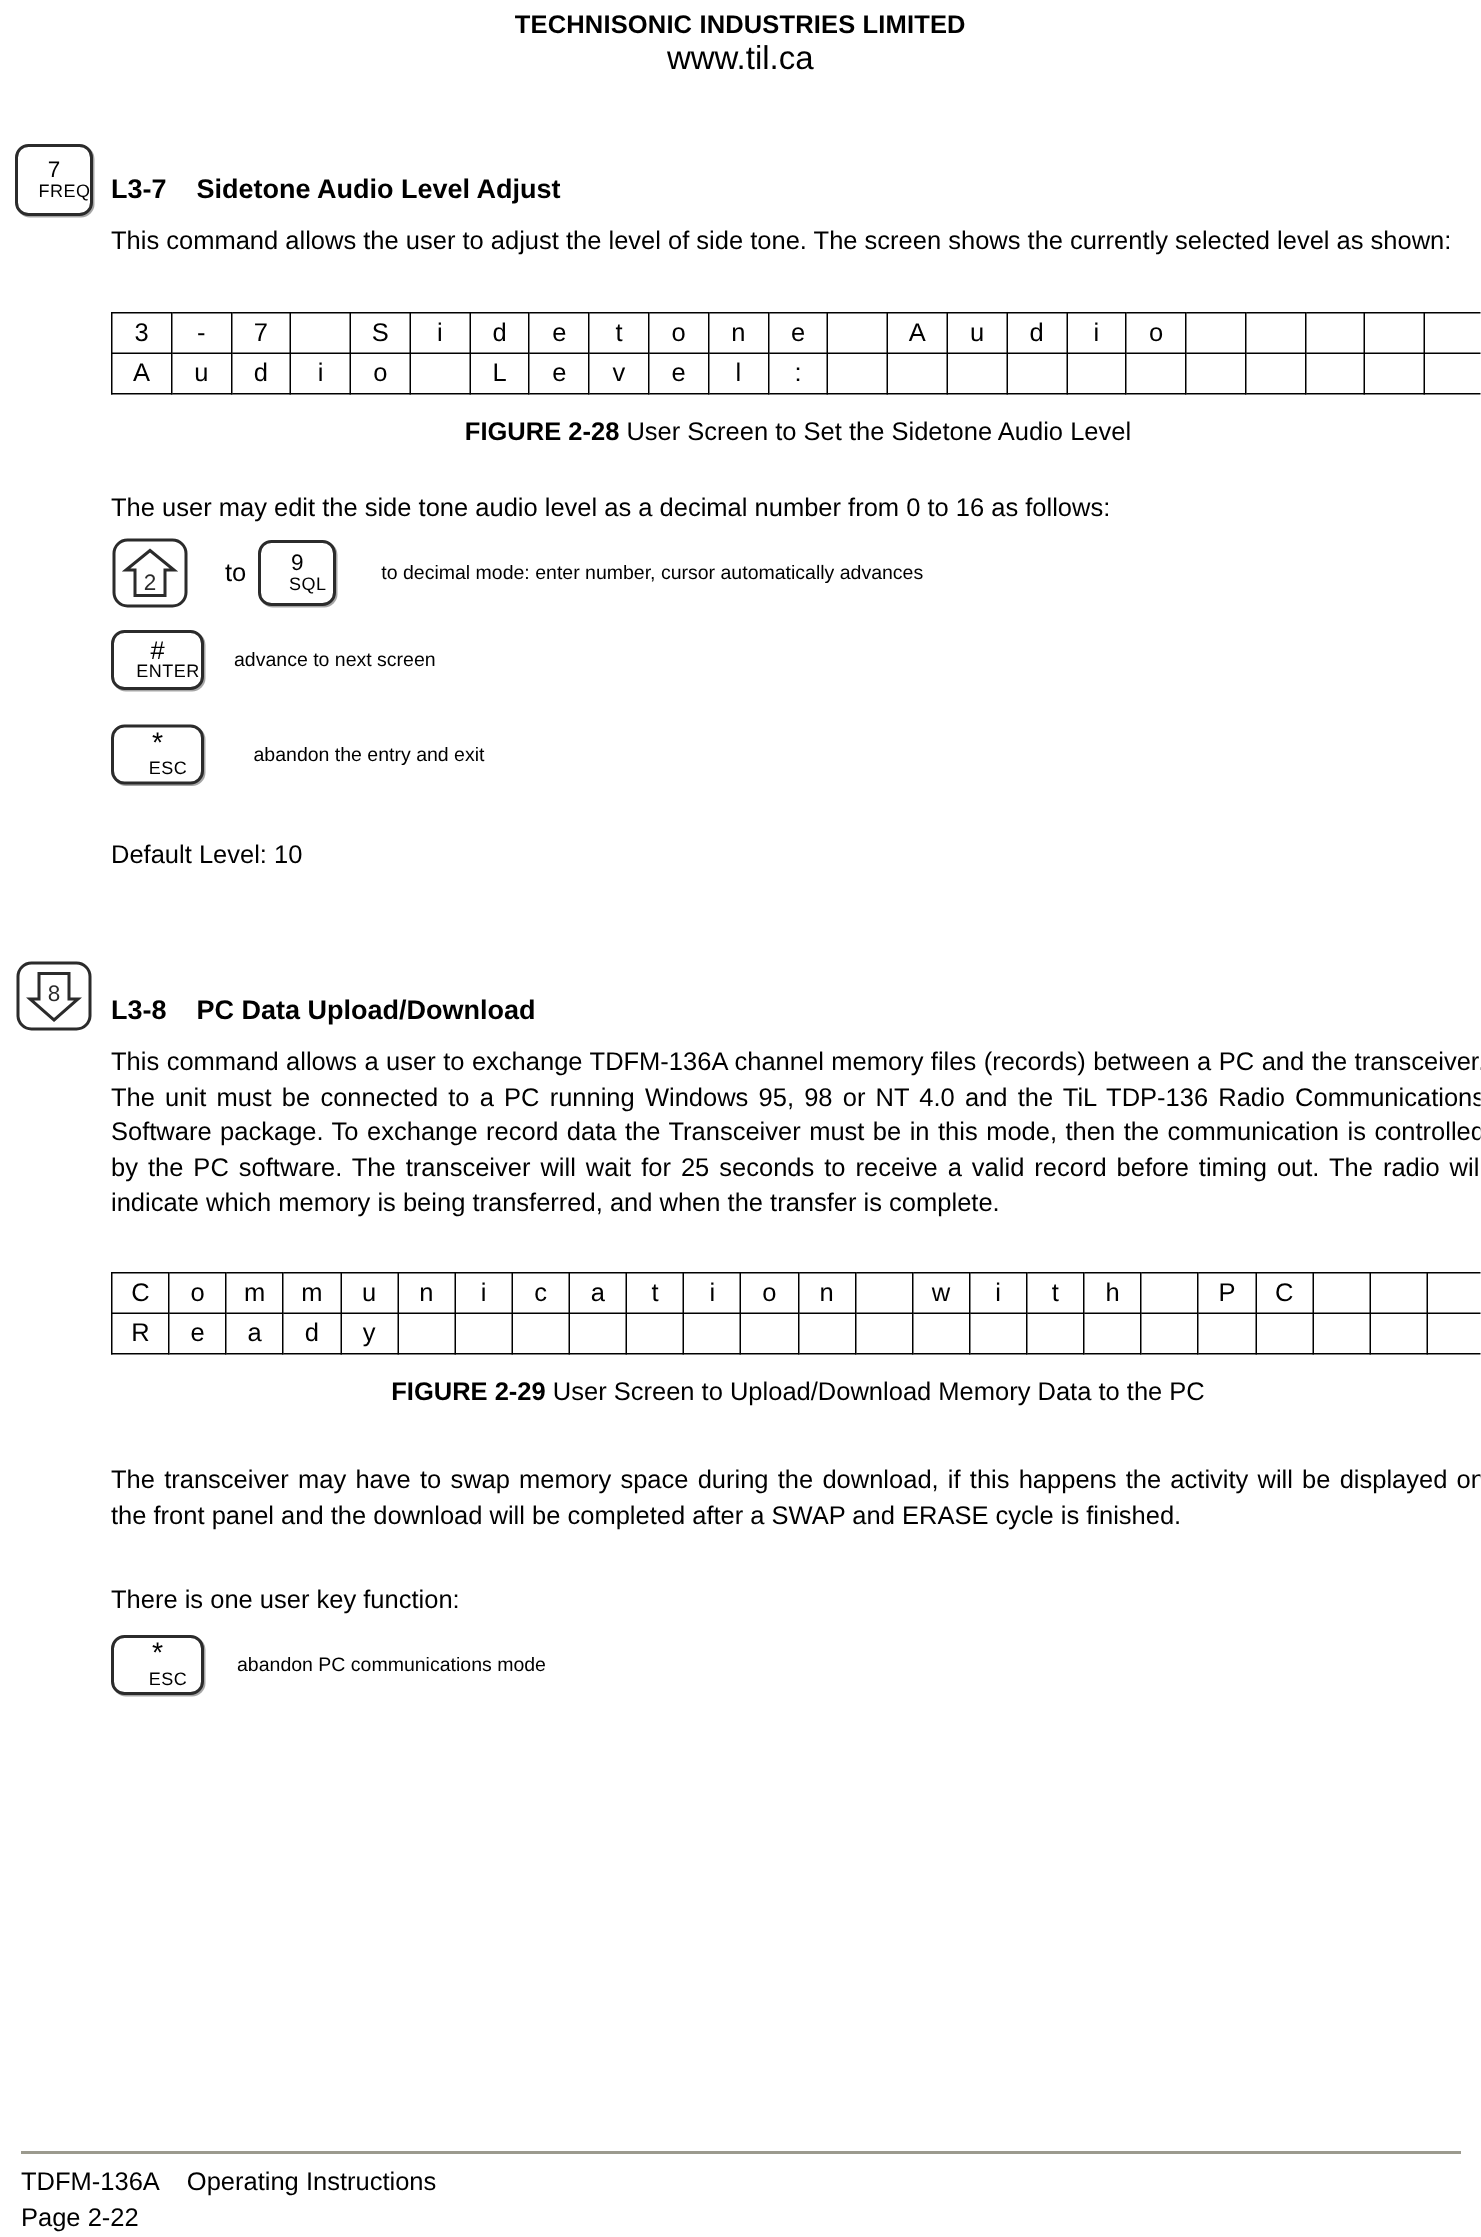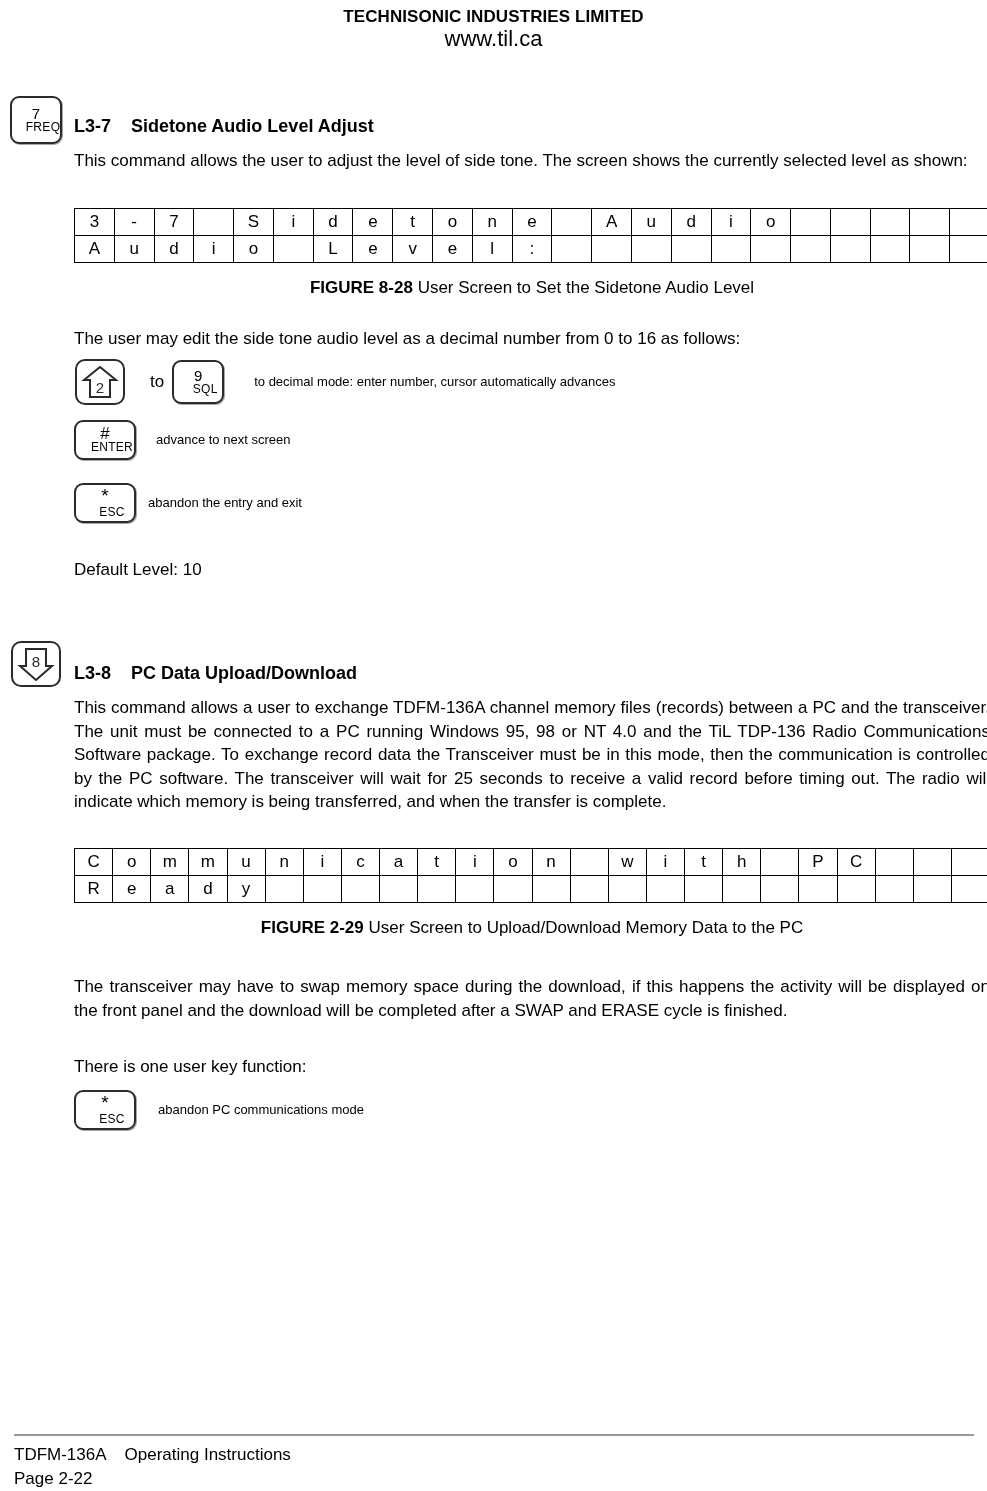--- a/index.html
+++ b/index.html
@@ -262,21 +262,21 @@
               <td>&nbsp;</td>
               <td>&nbsp;</td>
               <td>&nbsp;</td>
               <td>&nbsp;</td>
               <td>&nbsp;</td>
               <td>&nbsp;</td>
               <td>&nbsp;</td>
             </tr>
         </tbody>
       </table>
-      <p class="figure-caption"><span class="fig-label">FIGURE 8-28</span> <span>User Screen to Set the Sidetone Audio Level</span></p>
+      <p class="figure-caption"><span class="fig-label">FIGURE 2-28</span> <span>User Screen to Set the Sidetone Audio Level</span></p>
     </div>
 
     <div class="section" style="top:327px;">
       <p class="body-text nojust">The user may edit the side tone audio level as a decimal number from 0 to 16 as follows:</p>
     </div>
 
     <div class="section key-row" style="top:358px;">
       <div class="arrow-key">
         <svg width="52" height="48" viewBox="0 0 52 48" aria-hidden="true">
           <rect x="2" y="2" width="48" height="44" rx="9" ry="9" fill="#ffffff" stroke="#2b2b2b" stroke-width="2"></rect>
@@ -298,21 +298,21 @@
         <span class="k-bot">ENTER</span>
       </div>
       <span class="key-desc" style="margin-left:20px;">advance to next screen</span>
     </div>
 
     <div class="section key-row" style="top:483px;">
       <div class="key-box" style="width:62px;height:40px;">
         <span class="k-star">*</span>
         <span class="k-bot" style="margin-top:6px;">ESC</span>
       </div>
-      <span class="key-desc" style="margin-left:12px;text-align:right;">abandon the entry and exit</span>
+      <span class="key-desc" style="margin-left:33px;text-align:right;">abandon the entry and exit</span>
     </div>
 
     <div class="section" style="top:558px;">
       <p class="body-text nojust">Default Level: 10</p>
     </div>
 
     <div class="section" style="top:662px;">
       <h2 class="section-title"><span class="num">L3-8</span>    <span class="ttl">PC Data Upload/Download</span></h2>
       <p class="body-text">This command allows a user to exchange TDFM-136A channel memory files (records) between a PC and the transceiver. The unit must be connected to a PC running Windows 95, 98 or NT 4.0 and the TiL TDP-136 Radio Communications Software package. To exchange record data the Transceiver must be in this mode, then the communication is controlled by the PC software. The transceiver will wait for 25 seconds to receive a valid record before timing out. The radio will indicate which memory is being transferred, and when the transfer is complete.</p>
     </div>

